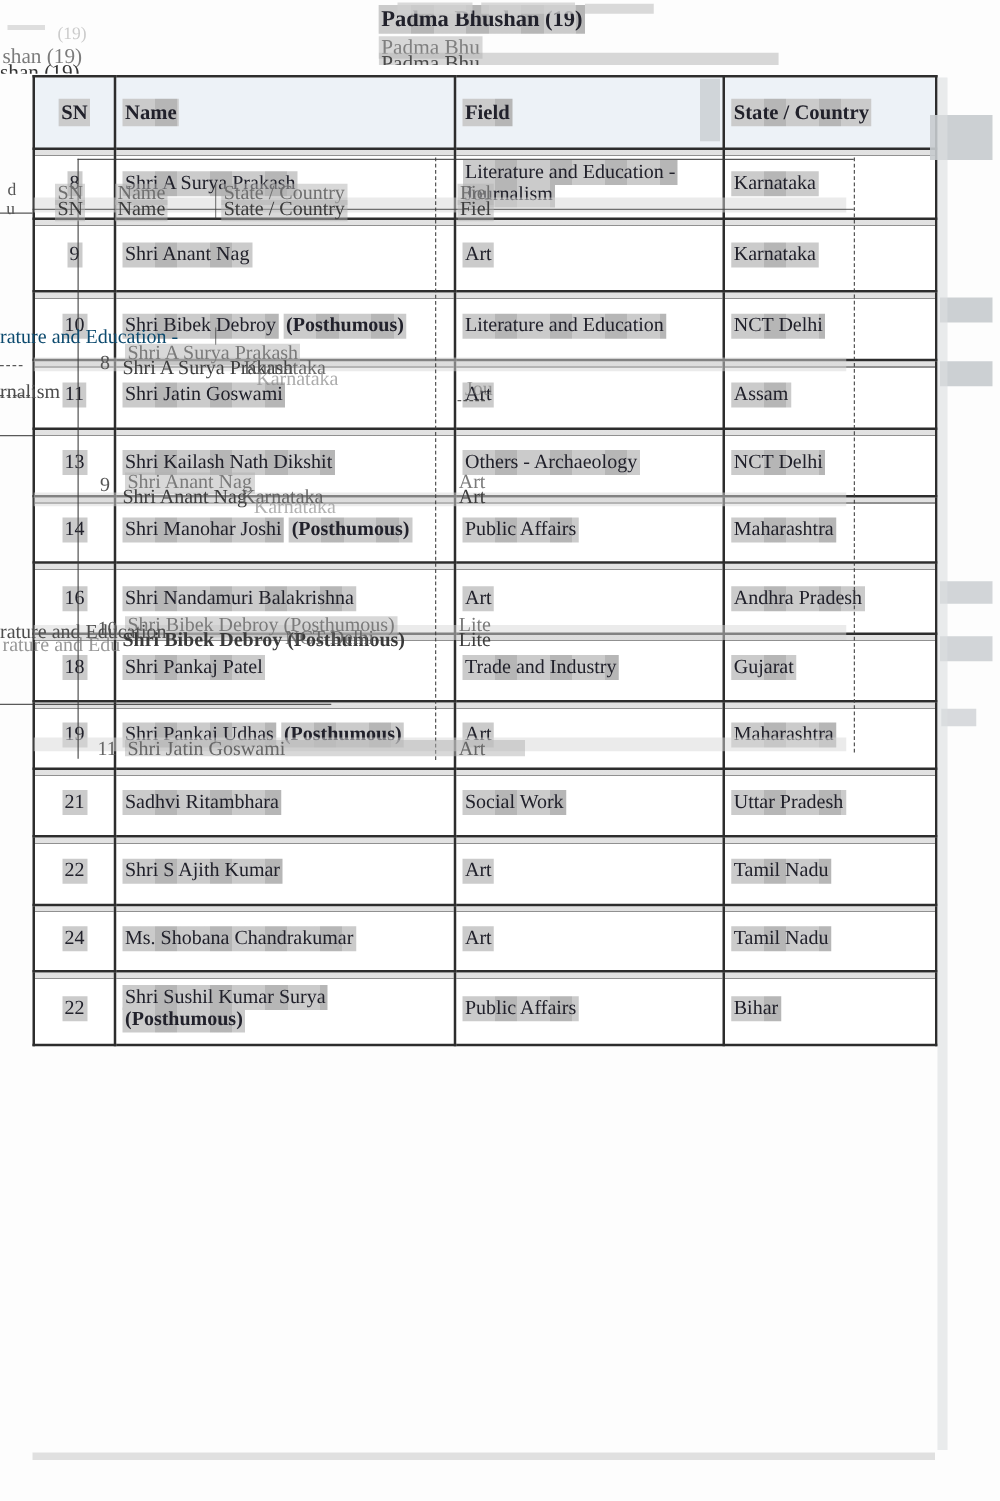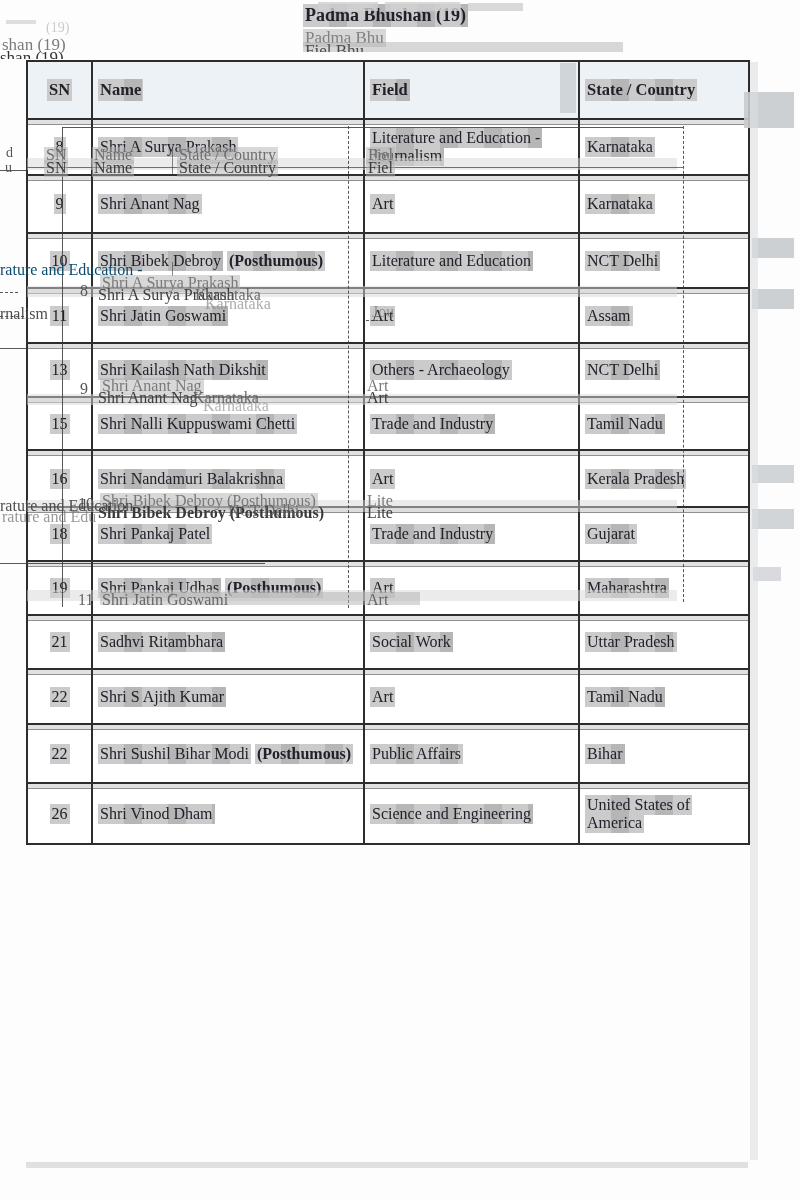--- a/index.html
+++ b/index.html
@@ -81,30 +81,30 @@
           <td><span class="hl">Art</span></td>
           <td><span class="hl">Assam</span></td>
         </tr>
         <tr style="height: 54px;">
           <td class="sn"><span class="hl">13</span></td>
           <td><span class="hl">Shri Kailash Nath Dikshit</span></td>
           <td><span class="hl">Others - Archaeology</span></td>
           <td><span class="hl">NCT Delhi</span></td>
         </tr>
         <tr style="height: 53px;">
-          <td class="sn"><span class="hl">15</span></td>
-          <td><span class="hl">Shri Nalli Kuppuswami Chetti</span></td>
-          <td><span class="hl">Trade and Industry</span></td>
-          <td><span class="hl">Tamil Nadu</span></td>
+          <td class="sn"><span class="hl">14</span></td>
+          <td><span class="hl">Shri Manohar Joshi</span> <b class="hl">(Posthumous)</b></td>
+          <td><span class="hl">Public Affairs</span></td>
+          <td><span class="hl">Maharashtra</span></td>
         </tr>
         <tr style="height: 57px;">
           <td class="sn"><span class="hl">16</span></td>
           <td><span class="hl">Shri Nandamuri Balakrishna</span></td>
           <td><span class="hl">Art</span></td>
-          <td><span class="hl">Kerala Pradesh</span></td>
+          <td><span class="hl">Andhra Pradesh</span></td>
         </tr>
         <tr style="height: 54px;">
           <td class="sn"><span class="hl">18</span></td>
           <td><span class="hl">Shri Pankaj Patel</span></td>
           <td><span class="hl">Trade and Industry</span></td>
           <td><span class="hl">Gujarat</span></td>
         </tr>
         <tr style="height: 54px;">
           <td class="sn"><span class="hl">19</span></td>
           <td><span class="hl">Shri Pankaj Udhas</span> <b class="hl">(Posthumous)</b></td>
@@ -116,31 +116,31 @@
           <td><span class="hl">Sadhvi Ritambhara</span></td>
           <td><span class="hl">Social Work</span></td>
           <td><span class="hl">Uttar Pradesh</span></td>
         </tr>
         <tr style="height: 55px;">
           <td class="sn"><span class="hl">22</span></td>
           <td><span class="hl">Shri S Ajith Kumar</span></td>
           <td><span class="hl">Art</span></td>
           <td><span class="hl">Tamil Nadu</span></td>
         </tr>
+        <tr style="height: 53px;">
+          <td class="sn"><span class="hl">24</span></td>
+          <td><span class="hl">Ms. Shobana Chandrakumar</span></td>
+          <td><span class="hl">Art</span></td>
+          <td><span class="hl">Tamil Nadu</span></td>
+        </tr>
         <tr style="height: 59px;">
           <td class="sn"><span class="hl">22</span></td>
-          <td><span class="hl">Shri Sushil Bihar Modi</span> <b class="hl">(Posthumous)</b></td>
+          <td><span class="hl">Shri Sushil Kumar Surya</span> <b class="hl">(Posthumous)</b></td>
           <td><span class="hl">Public Affairs</span></td>
           <td><span class="hl">Bihar</span></td>
-        </tr>
-        <tr style="height: 61px;">
-          <td class="sn"><span class="hl">26</span></td>
-          <td><span class="hl">Shri Vinod Dham</span></td>
-          <td><span class="hl">Science and Engineering</span></td>
-          <td><span class="hl">United States of America</span></td>
         </tr>
       </tbody>
   </table>
 
   <div id="ghosts">
       <div class="ghost-band" style="left: 318px; top: 2px; width: 60px; height: 9px; background: rgb(208, 208, 208); opacity: 0.8;"></div>
       <div class="ghost-band" style="left: 385px; top: 2px; width: 75px; height: 9px; background: rgb(208, 208, 208); opacity: 0.8;"></div>
       <div class="ghost-band" style="left: 468px; top: 3px; width: 55px; height: 8px; background: rgb(208, 208, 208); opacity: 0.8;"></div>
       <div class="ghost-band" style="left: 6px; top: 20px; width: 30px; height: 4px; background: rgb(208, 208, 208); opacity: 0.7;"></div>
       <div class="ghost-band" style="left: 744px; top: 92px; width: 50px; height: 36px; background: rgb(199, 203, 206); opacity: 0.9;"></div>
@@ -170,21 +170,21 @@
       <div class="ghost-line-h dashed-h" style="left: 366px; top: 320px; width: 22px; height: 0px; opacity: 0.85;"></div>
       <div class="ghost-line-v" style="left: 172px; top: 147px; width: 0px; height: 28px; opacity: 0.6;"></div>
       <div class="ghost-line-v" style="left: 172px; top: 262px; width: 0px; height: 14px; opacity: 0.6;"></div>
       <div class="ghost-text" style="font-size: 17px; color: rgb(110, 110, 110); opacity: 0.9; font-weight: normal; left: 2px; top: 36px;">shan (19)</div>
       <div class="ghost-clip" style="left: 0px; top: 49px; height: 10px; width: 320px;">
         <div class="ghost-text" style="font-size: 17px; color: rgb(51, 51, 51); opacity: 1; font-weight: normal; position: static;">shan (19)</div>
       </div>
       <div class="ghost-text" style="font-size: 14px; color: rgb(170, 170, 170); opacity: 0.6; font-weight: normal; left: 46px; top: 21px;">(19)</div>
       <div class="ghost-text ghl" style="font-size: 17px; color: rgb(128, 128, 128); opacity: 1; font-weight: normal; left: 303px; top: 29px;">Padma Bhu</div>
       <div class="ghost-clip" style="left: 303px; top: 42px; height: 10px; width: 320px;">
-        <div class="ghost-text ghl" style="font-size: 17px; color: rgb(74, 74, 74); opacity: 1; font-weight: normal; position: static;">Fiel Bhu.</div>
+        <div class="ghost-text ghl" style="font-size: 17px; color: rgb(74, 74, 74); opacity: 1; font-weight: normal; position: static;">Padma Bhu.</div>
       </div>
       <div class="ghost-text ghl" style="font-size: 16px; color: rgb(111, 111, 111); opacity: 1; font-weight: normal; left: 44px; top: 147px;">SN</div>
       <div class="ghost-text ghl" style="font-size: 16px; color: rgb(111, 111, 111); opacity: 1; font-weight: normal; left: 92px; top: 147px;">Name</div>
       <div class="ghost-text ghl" style="font-size: 16px; color: rgb(111, 111, 111); opacity: 1; font-weight: normal; left: 177px; top: 147px;">State / Country</div>
       <div class="ghost-text ghl" style="font-size: 16px; color: rgb(111, 111, 111); opacity: 1; font-weight: normal; left: 366px; top: 147px;">Fiel</div>
       <div class="ghost-text ghl" style="font-size: 16px; color: rgb(59, 59, 59); opacity: 1; font-weight: normal; left: 44px; top: 160px;">SN</div>
       <div class="ghost-text ghl" style="font-size: 16px; color: rgb(59, 59, 59); opacity: 1; font-weight: normal; left: 92px; top: 160px;">Name</div>
       <div class="ghost-text ghl" style="font-size: 16px; color: rgb(59, 59, 59); opacity: 1; font-weight: normal; left: 177px; top: 160px;">State / Country</div>
       <div class="ghost-text ghl" style="font-size: 16px; color: rgb(59, 59, 59); opacity: 1; font-weight: normal; left: 366px; top: 160px;">Fiel</div>
       <div class="ghost-text" style="font-size: 16px; color: #0c4a6e; opacity: 1; font-weight: normal; left: 0px; top: 262px;">rature and Education -</div>

